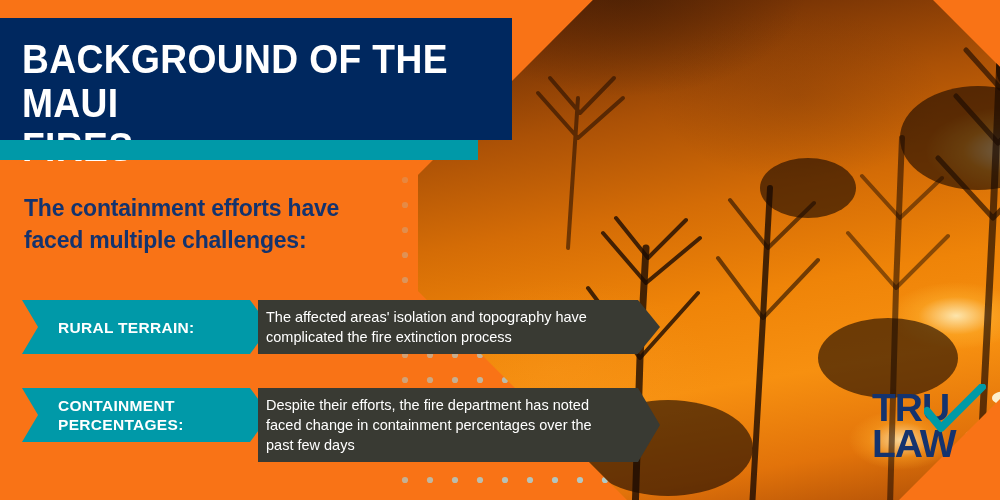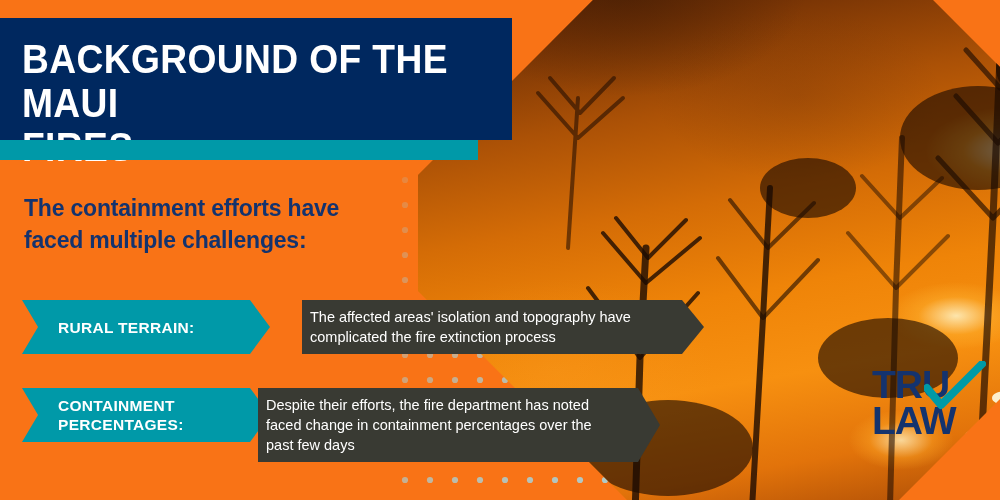--- a/index.html
+++ b/index.html
@@ -125,21 +125,21 @@
     white-space: pre-line;
   }
 
   
   .callout {
     position: absolute;
     z-index: 4;
     display: flex;
     align-items: stretch;
   }
-  #callout-0 { left: 22px; top: 300px; gap: 44px; }
+  #callout-0 { left: 22px; top: 300px; }
   #callout-1 { left: 22px; top: 388px; }
 
   .callout-label {
     background: #0099a8;
     color: #ffffff;
     font-size: 15.5px;
     font-weight: bold;
     letter-spacing: 0.3px;
     text-transform: uppercase;
     line-height: 19px;
@@ -165,21 +165,21 @@
   }
   #callout-0 .callout-label { width: 248px; height: 54px; }
   #callout-0 .callout-body  { width: 402px; height: 54px; }
   #callout-1 .callout-label { width: 248px; height: 54px; }
   #callout-1 .callout-body  { width: 402px; height: 74px; }
 
   
   #logo {
     position: absolute;
     left: 872px;
-    top: 365px;
+    top: 388px;
     width: 110px;
     height: 76px;
     z-index: 6;
   }
   #logo-tru, #logo-law {
     position: absolute;
     left: 0;
     color: #14336e;
     font-family: "Liberation Sans", sans-serif;
     font-weight: bold;

